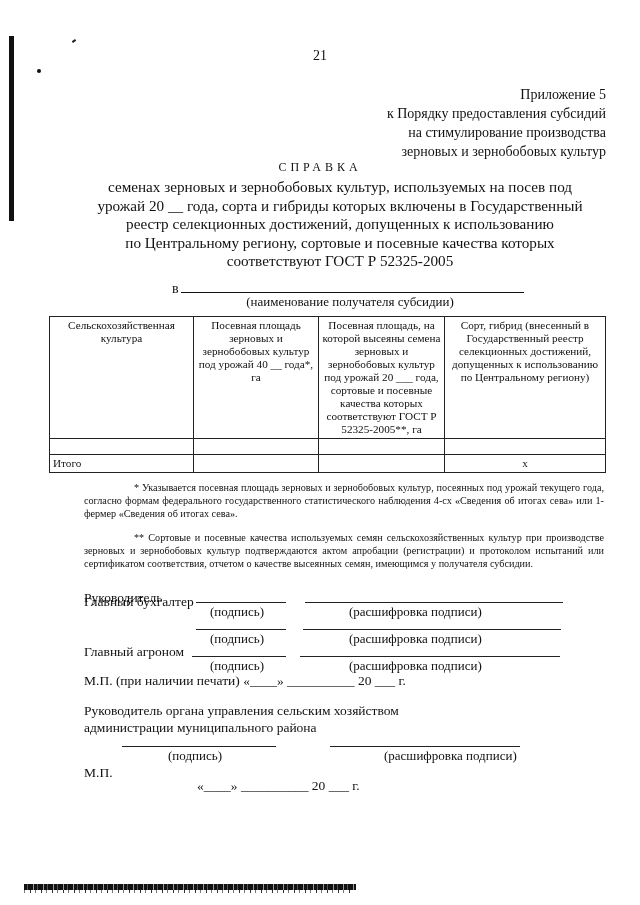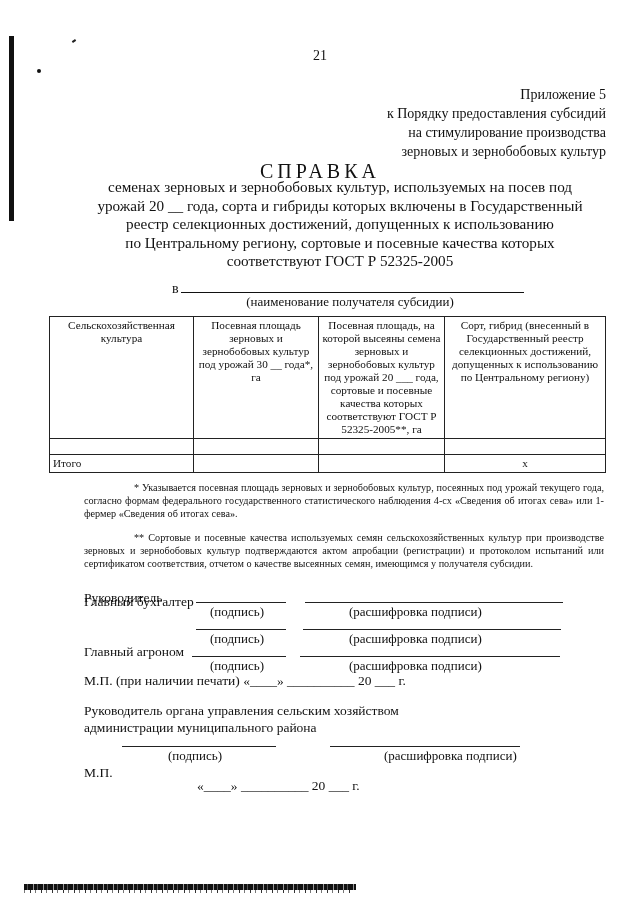--- a/index.html
+++ b/index.html
@@ -8,21 +8,21 @@
     background:#ffffff; color:#111;
     font-family:"Liberation Serif", "DejaVu Serif", serif;
   }
   .abs { position:absolute; }
   .scan-bar { left:9px; top:36px; width:5px; height:185px; background:#111; }
   .speck1 { left:72px; top:40px; width:4px; height:2px; background:#222; transform:rotate(-35deg); }
   .speck2 { left:37px; top:69px; width:4px; height:4px; border-radius:50%; background:#111; }
   .page-num { left:0; width:640px; top:48px; text-align:center; font-size:14px; }
   .appendix { right:34px; top:85px; text-align:right; font-size:14px; line-height:19px;margin-left:19px; }
   .appendix div { white-space:nowrap; }
-  .title { left:0; width:640px; top:160px; text-align:center; font-size:20px; letter-spacing:4px; }
+  .title { left:0; width:640px; top:160px; text-align:center; font-size:12px; letter-spacing:4px; }
   .subtitle { left:60px; width:560px; top:178px; text-align:center; font-size:15.2px; line-height:18.5px; }
   .recipient { left:172px; top:281px; font-size:14px; }
   .recipient-line { left:181px; top:292px; width:343px; border-bottom:1px solid #111; }
   .recipient-caption { left:0; width:640px; top:294px; text-align:center; padding-left:60px; box-sizing:border-box; font-size:13px; }
 
   table.grid { position:absolute; left:49px; top:316px; width:556px; border-collapse:collapse; table-layout:fixed; font-size:11.2px; line-height:13px; }
   table.grid td, table.grid th { border:1px solid #222; padding:2px 3px; vertical-align:top; font-weight:normal; text-align:center; }
   table.grid th { height:116px; }
   table.grid tr.empty td { height:11px; }
   table.grid tr.total td { height:11px; }
@@ -72,21 +72,21 @@
 <table class="grid">
   <colgroup>
     <col style="width:144px">
       <col style="width:125px">
       <col style="width:126px">
       <col style="width:161px">
   </colgroup>
   <tbody>
       <tr>
     <th>Сельскохозяйственная культура</th>
-    <th>Посевная площадь зерновых и зернобобовых культур под урожай 30 __ года*, га</th>
+    <th>Посевная площадь зерновых и зернобобовых культур под урожай 40 __ года*, га</th>
     <th>Посевная площадь, на которой высеяны семена зерновых и зернобобовых культур под урожай 20 ___ года, сортовые и посевные качества которых соответствуют ГОСТ Р 52325-2005**, га</th>
     <th>Сорт, гибрид (внесенный в Государственный реестр селекционных достижений, допущенных к использованию по Центральному региону)</th>
   </tr>
   <tr class="empty">
     <td class="left"></td>
     <td></td>
     <td></td>
     <td></td>
   </tr>
   <tr class="total">

